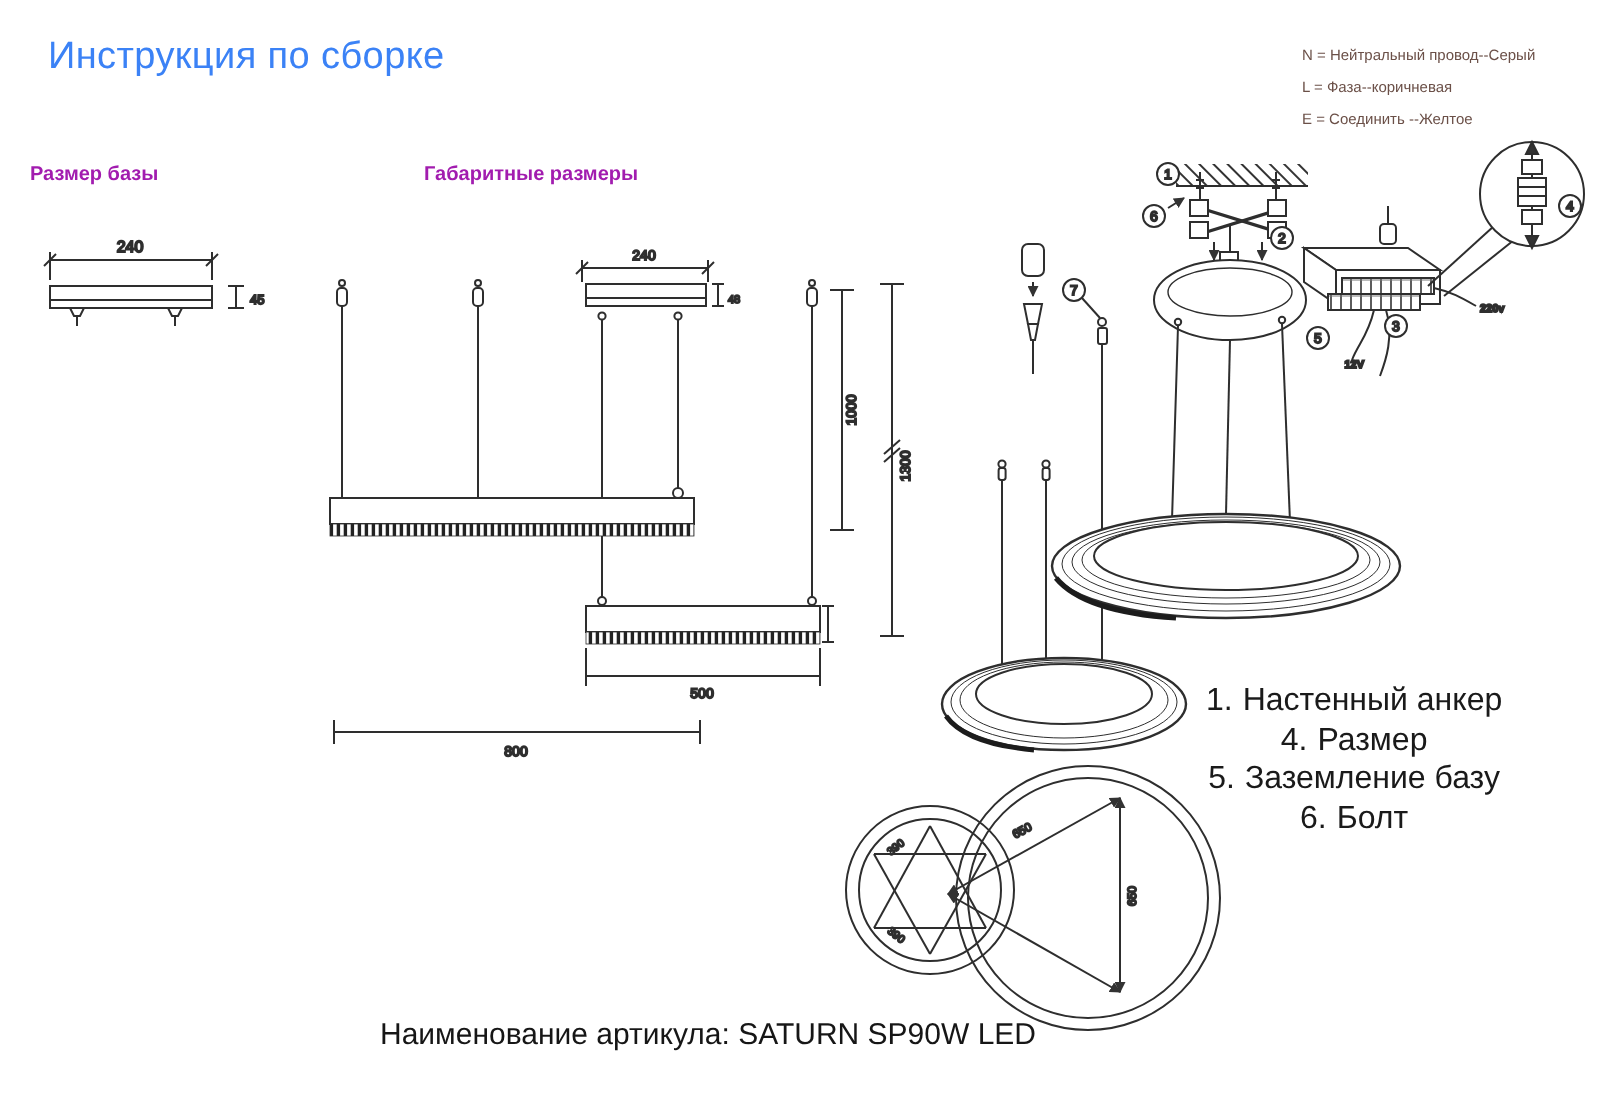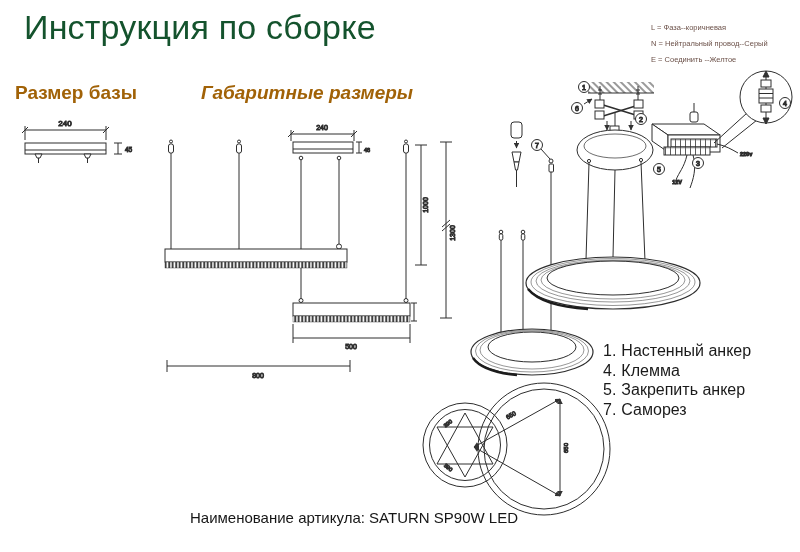--- a/index.html
+++ b/index.html
@@ -1,23 +1,23 @@
 <!DOCTYPE html>
 <html><head>
 <meta charset="utf-8">
 <style>
   html,body{margin:0;padding:0;background:#fff;}
   .canvas{position:relative;width:800px;height:552px;background:#fff;overflow:hidden;
           font-family:"Liberation Sans",sans-serif;color:#111;}
-  .title{position:absolute;left:24px;top:8px;font-size:34px;letter-spacing:.2px;color:#14532d;}
-  .sec-label{position:absolute;font-size:19px;font-weight:bold;color:#a16207;}
+  .title{position:absolute;left:24px;top:18px;font-size:19px;letter-spacing:.2px;color:#3b82f6;}
+  .sec-label{position:absolute;font-size:10px;font-weight:bold;color:#a21caf;}
   #sec-base{left:15px;top:82px;}
-  #sec-overall{left:201px;top:82px;font-style:italic;}
+  #sec-overall{left:212px;top:82px;}
   .legend{position:absolute;left:651px;top:20px;font-size:7.5px;line-height:16px;color:#6b5048;}
-  .parts{position:absolute;left:603px;top:341px;font-size:16px;line-height:19.6px;color:#1a1a1a;}
+  .parts{position:absolute;left:603px;top:341px;font-size:16px;line-height:19.6px;color:#1a1a1a;text-align:center;}
   .parts .row{white-space:nowrap;}
   .parts .num{margin-right:5px;}
   .footer{position:absolute;left:0;top:509px;width:708px;text-align:center;font-size:15px;color:#161616;}
   svg.art{position:absolute;left:0;top:0;}
   svg text{font-family:"Liberation Sans",sans-serif;fill:#2a2a2a;}
 </style>
 </head>
 <body>
 
 <div class="canvas">
@@ -297,26 +297,26 @@
       <text x="447" y="469" font-size="5.5" text-anchor="middle" transform="rotate(38 447 469)">390</text>
     </g>
   </svg>
 
   <div class="title">Инструкция по сборке</div>
 
   <div class="sec-label" id="sec-base">Размер базы</div>
   <div class="sec-label" id="sec-overall">Габаритные размеры</div>
 
   <div class="legend">
+    <div>N = Нейтральный провод--Серый</div>
     <div>L = Фаза--коричневая</div>
-    <div>N = Нейтральный провод--Серый</div>
     <div>E = Соединить --Желтое</div>
   </div>
 
   <div class="parts">
     <div class="row"><span class="num">1.</span><span>Настенный анкер</span></div>
-    <div class="row"><span class="num">4.</span><span>Клемма</span></div>
-    <div class="row"><span class="num">5.</span><span>Закрепить анкер</span></div>
-    <div class="row"><span class="num">7.</span><span>Саморез</span></div>
+    <div class="row"><span class="num">4.</span><span>Размер</span></div>
+    <div class="row"><span class="num">5.</span><span>Заземление базу</span></div>
+    <div class="row"><span class="num">6.</span><span>Болт</span></div>
   </div>
 
   <div class="footer">Наименование артикула: SATURN SP90W LED</div>
 </div>
 
 </body></html>

